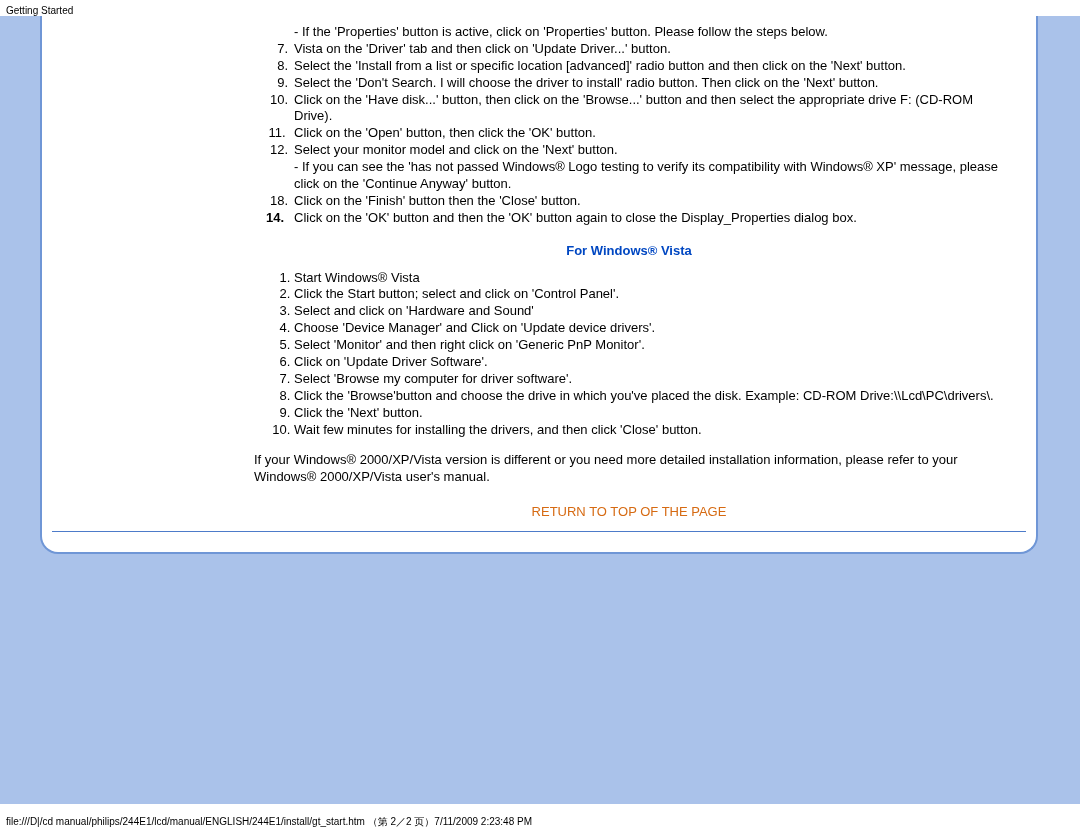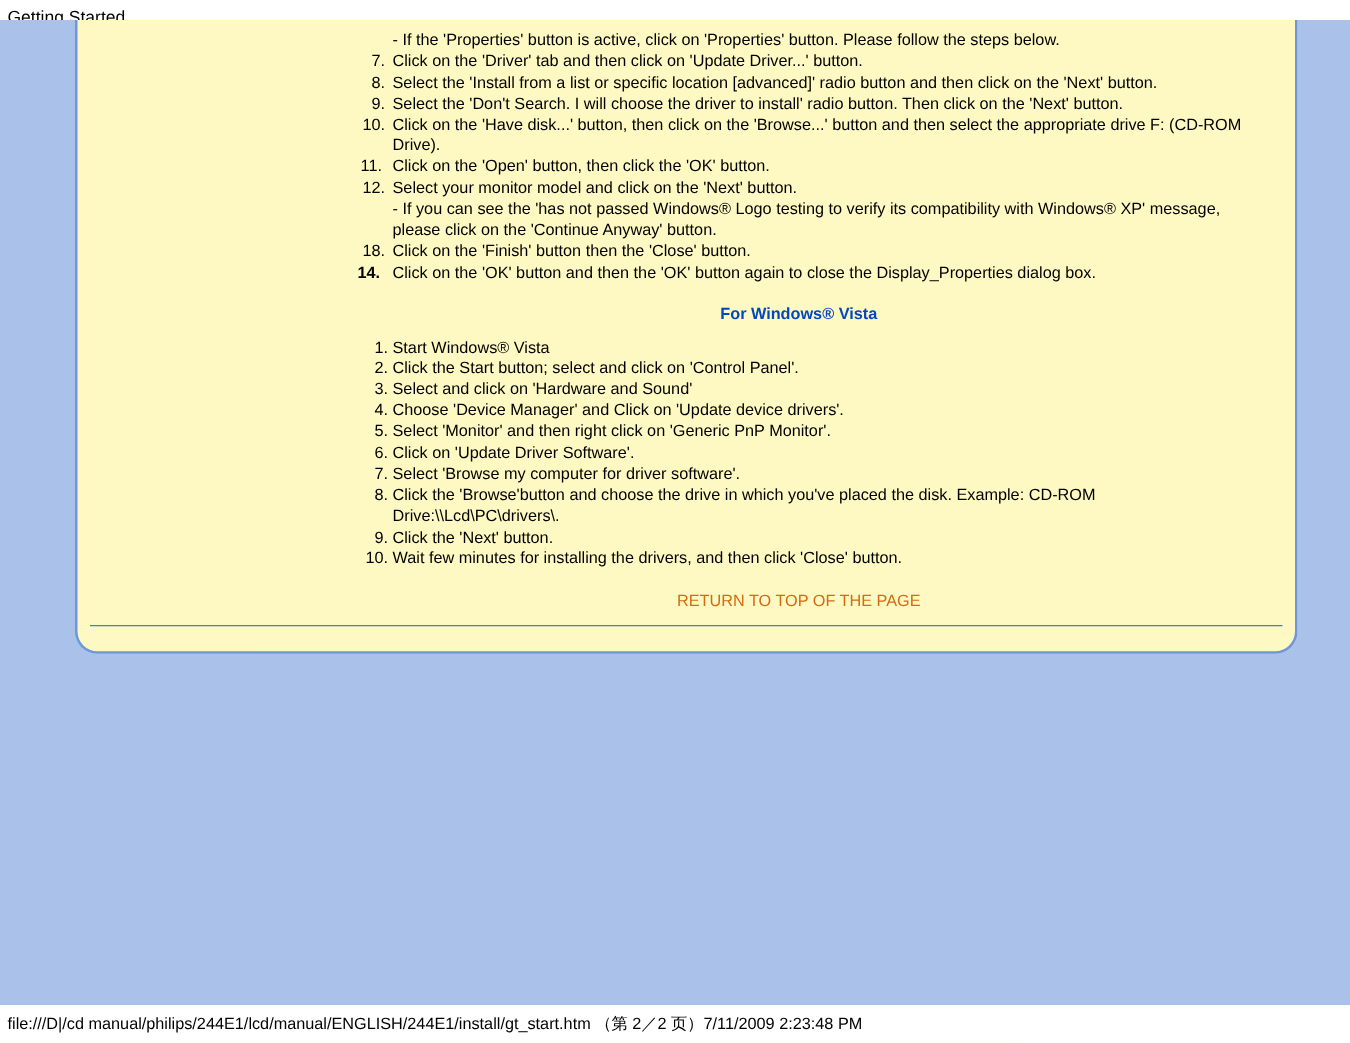--- a/index.html
+++ b/index.html
@@ -7,38 +7,38 @@
     padding: 0;
     width: 1080px;
     height: 834px;
     font-family: Arial, Helvetica, sans-serif;
     font-size: 13px;
     line-height: 1.3;
     color: #000;
     background: #fff;
   }
   .browser-header {
-    font-size: 14px;
+    font-size: 10px;
     color: #000;
     padding: 4px 6px;
   }
   .page-bg {
     background: #aac2ea;
     position: absolute;
     left: 0;
     right: 0;
     top: 16px;
     bottom: 30px;
   }
   .panel {
     position: absolute;
-    left: 60px;
+    left: 40px;
     right: 42px;
     top: 0;
-    background: #fef9c3;
+    background: #ffffff;
     border: 2px solid #6f96d6;
     border-top: none;
     border-radius: 0 0 18px 18px;
     padding-bottom: 20px;
   }
   .inner {
     padding: 0 12px 0 12px;
   }
   .content {
     margin-left: 200px;
@@ -68,39 +68,39 @@
   }
   .hr {
     border: none;
     border-top: 1px solid #4d7bc9;
     margin: 10px 10px 0 10px;
   }
   .footer-path {
     position: absolute;
     left: 6px;
     bottom: 6px;
-    font-size: 13px;
+    font-size: 10px;
     color: #000;
   }
 </style>
 </head>
 <body>
 
 <div class="browser-header">
   <span>Getting Started</span>
 </div>
 
 <div class="page-bg">
   <div class="panel">
     <div class="inner">
       <div class="content">
 
         <div style="padding-left:40px;">
           <div>- If the 'Properties' button is active, click on 'Properties' button. Please follow the steps below.</div>
-          <div><span style="display:inline-block;width:22px;text-align:right;margin-left:-28px;margin-right:6px;">7.</span><span>Click on the 'Driver' tab and then click on 'Update Driver...' button.</span></div>
+          <div><span style="display:inline-block;width:22px;text-align:right;margin-left:-28px;margin-right:6px;">7.</span><span>Vista on the 'Driver' tab and then click on 'Update Driver...' button.</span></div>
           <div><span style="display:inline-block;width:22px;text-align:right;margin-left:-28px;margin-right:6px;">8.</span><span>Select the 'Install from a list or specific location [advanced]' radio button and then click on the 'Next' button.</span></div>
           <div><span style="display:inline-block;width:22px;text-align:right;margin-left:-28px;margin-right:6px;">9.</span><span>Select the 'Don't Search. I will choose the driver to install' radio button. Then click on the 'Next' button.</span></div>
           <div><span style="display:inline-block;width:22px;text-align:right;margin-left:-28px;margin-right:6px;">10.</span><span>Click on the 'Have disk...' button, then click on the 'Browse...' button and then select the appropriate drive F: (CD-ROM Drive).</span></div>
           <div><span style="display:inline-block;width:22px;text-align:center;margin-left:-28px;margin-right:6px;">11.</span><span>Click on the 'Open' button, then click the 'OK' button.</span></div>
           <div><span style="display:inline-block;width:22px;text-align:right;margin-left:-28px;margin-right:6px;">12.</span><span>Select your monitor model and click on the 'Next' button.</span></div>
           <div>- If you can see the 'has not passed Windows® Logo testing to verify its compatibility with Windows® XP' message, please click on the 'Continue Anyway' button.</div>
           <div><span style="display:inline-block;width:22px;text-align:right;margin-left:-28px;margin-right:6px;">18.</span><span>Click on the 'Finish' button then the 'Close' button.</span></div>
           <div><span style="display:inline-block;width:22px;text-align:left;margin-left:-28px;margin-right:6px;font-weight:bold;">14.</span><span>Click on the 'OK' button and then the 'OK' button again to close the Display_Properties dialog box.</span></div>
         </div>
 
@@ -112,20 +112,21 @@
           <li>Select and click on 'Hardware and Sound'</li>
           <li>Choose 'Device Manager' and Click on 'Update device drivers'.</li>
           <li>Select 'Monitor' and then right click on 'Generic PnP Monitor'.</li>
           <li>Click on 'Update Driver Software'.</li>
           <li>Select 'Browse my computer for driver software'.</li>
           <li>Click the 'Browse'button and choose the drive in which you've placed the disk. Example: CD-ROM Drive:\\Lcd\PC\drivers\.</li>
           <li>Click the 'Next' button.</li>
           <li>Wait few minutes for installing the drivers, and then click 'Close' button.</li>
         </ol>
 
+        <p class="para">If your Windows® 2000/XP/Vista version is different or you need more detailed installation information, please refer to your Windows® 2000/XP/Vista user's manual.</p>
 
         <a class="return-link">RETURN TO TOP OF THE PAGE</a>
       </div>
     </div>
     <hr class="hr">
   </div>
 </div>
 
 <div class="footer-path">file:///D|/cd manual/philips/244E1/lcd/manual/ENGLISH/244E1/install/gt_start.htm （第 2／2 页）7/11/2009 2:23:48 PM</div>
 

